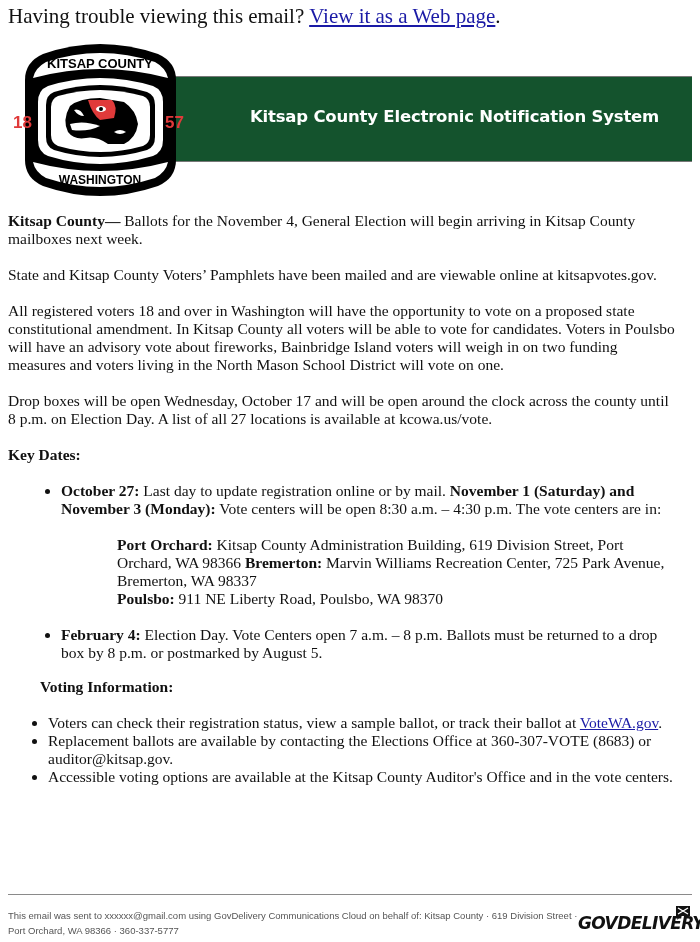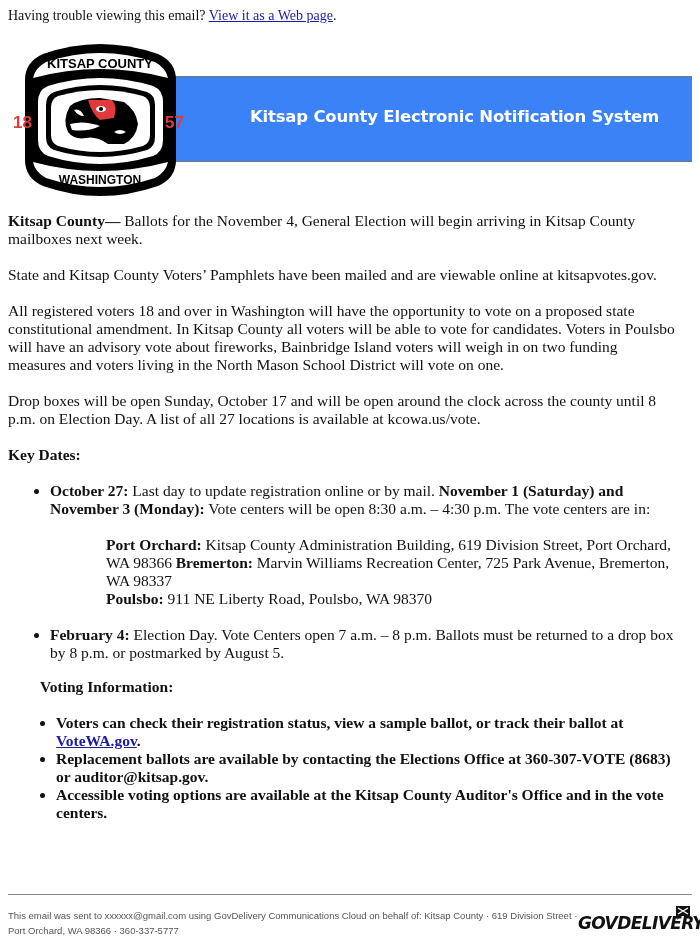--- a/index.html
+++ b/index.html
@@ -2,46 +2,46 @@
 <html><head>
 <meta charset="utf-8">
 <style>
   html, body { margin: 0; padding: 0; background: #ffffff; }
   body {
     width: 700px; height: 942px; overflow: hidden; position: relative;
     font-family: "Liberation Serif", "DejaVu Serif", serif;
     font-size: 15.5px; color: #111111;
   }
   a { color: #1a1aa6; text-decoration: underline; }
-  .top-line { position: absolute; left: 8px; top: 6px; font-size: 14px; line-height: 20px; }
+  .top-line { position: absolute; left: 8px; top: 6px; font-size: 21px; line-height: 20px; }
 
   
   .banner { position: absolute; left: 8px; top: 40px; width: 684px; height: 160px; }
   .banner-bar {
     position: absolute; left: 160px; top: 36px; width: 524px; height: 84px;
-    background: #3b82f6; border-top: 1px solid #777; border-bottom: 1px solid #777;
+    background: #14532d; border-top: 1px solid #777; border-bottom: 1px solid #777;
   }
   .banner-title {
     position: absolute; left: 82px; top: 30px;
     color: #ffffff; font-family: "DejaVu Sans", "Liberation Sans", sans-serif;
     font-weight: bold; font-size: 16.5px; letter-spacing: -0.2px;
   }
   .seal { position: absolute; left: 0; top: 0; width: 185px; height: 160px; }
 
   
   .content { position: absolute; left: 8px; top: 212px; width: 684px; line-height: 18px; }
   .content p { margin: 0 16px 18px 0; }
   .content b { font-weight: bold; }
   sup { font-size: 10px; line-height: 0; vertical-align: 6px; }
   .heading { font-weight: bold; margin: 0 0 18px 0; }
   ul.keydates { margin: 0 0 16px 0; padding-left: 40px; }
-  ul.keydates li { margin: 2px; }
+  ul.keydates li { margin: 13px; }
   .locations { margin: 18px 0 18px 56px; }
   .voting-heading { font-weight: bold; margin: 0 0 18px 32px; }
-  ul.voting { margin: 8px; padding-left: 40px; font-weight: bold; }
+  ul.voting { margin: 0; padding-left: 40px; }
   ul li { list-style: disc; }
 
   
   .footer-rule { position: absolute; left: 8px; top: 894px; width: 684px; height: 0; border-top: 1px solid #8a8a8a; }
   .footer-text {
     position: absolute; left: 8px; top: 908px; width: 580px;
     font-family: "Liberation Sans", "DejaVu Sans", sans-serif; font-size: 9.5px;
     line-height: 15px; color: #555555;
   }
   .govdelivery {
@@ -90,21 +90,21 @@
     <text x="92" y="144" text-anchor="middle" font-family="Liberation Sans, sans-serif" font-weight="bold" font-size="12" fill="#000">WASHINGTON</text>
     <text x="5" y="88" font-family="Liberation Sans, sans-serif" font-weight="bold" font-size="17" fill="#e03a3a">18</text>
     <text x="157" y="88" font-family="Liberation Sans, sans-serif" font-weight="bold" font-size="17" fill="#e03a3a">57</text>
   </svg>
 </div>
 
 <div class="content">
   <p><b>Kitsap County—</b><span> Ballots for the November 4, General Election will begin arriving in Kitsap County mailboxes next week.</span></p>
   <p>State and Kitsap County Voters’ Pamphlets have been mailed and are viewable online at kitsapvotes.gov.</p>
   <p>All registered voters 18 and over in Washington will have the opportunity to vote on a proposed state constitutional amendment. In Kitsap County all voters will be able to vote for candidates. Voters in Poulsbo will have an advisory vote about fireworks, Bainbridge Island voters will weigh in on two funding measures and voters living in the North Mason School District will vote on one.</p>
-  <p>Drop boxes will be open Sunday, October 17 and will be open around the clock across the county until 8 p.m. on Election Day. A list of all 27 locations is available at kcowa.us/vote.</p>
+  <p>Drop boxes will be open Wednesday, October 17 and will be open around the clock across the county until 8 p.m. on Election Day. A list of all 27 locations is available at kcowa.us/vote.</p>
 
   <div class="heading">Key Dates:</div>
   <ul class="keydates">
     <li>
       <b>October 27:</b><span> Last day to update registration online or by mail. </span><b>November 1 (Saturday) and November 3 (Monday):</b><span> Vote centers will be open 8:30 a.m. – 4:30 p.m. The vote centers are in:</span>
       <div class="locations">
         <b>Port Orchard:</b><span> Kitsap County Administration Building, 619 Division Street, Port Orchard, WA 98366 </span><b>Bremerton:</b><span> Marvin Williams Recreation Center, 725 Park Avenue, Bremerton, WA 98337</span><br>
         <b>Poulsbo:</b><span> 911 NE Liberty Road, Poulsbo, WA 98370</span>
       </div>
     </li>

